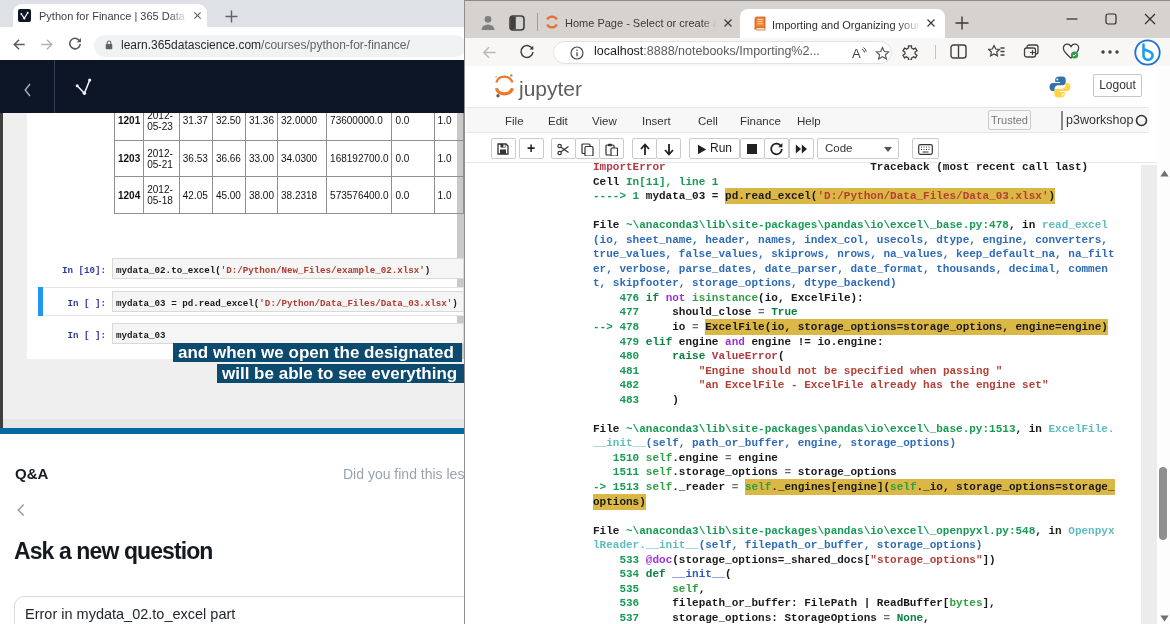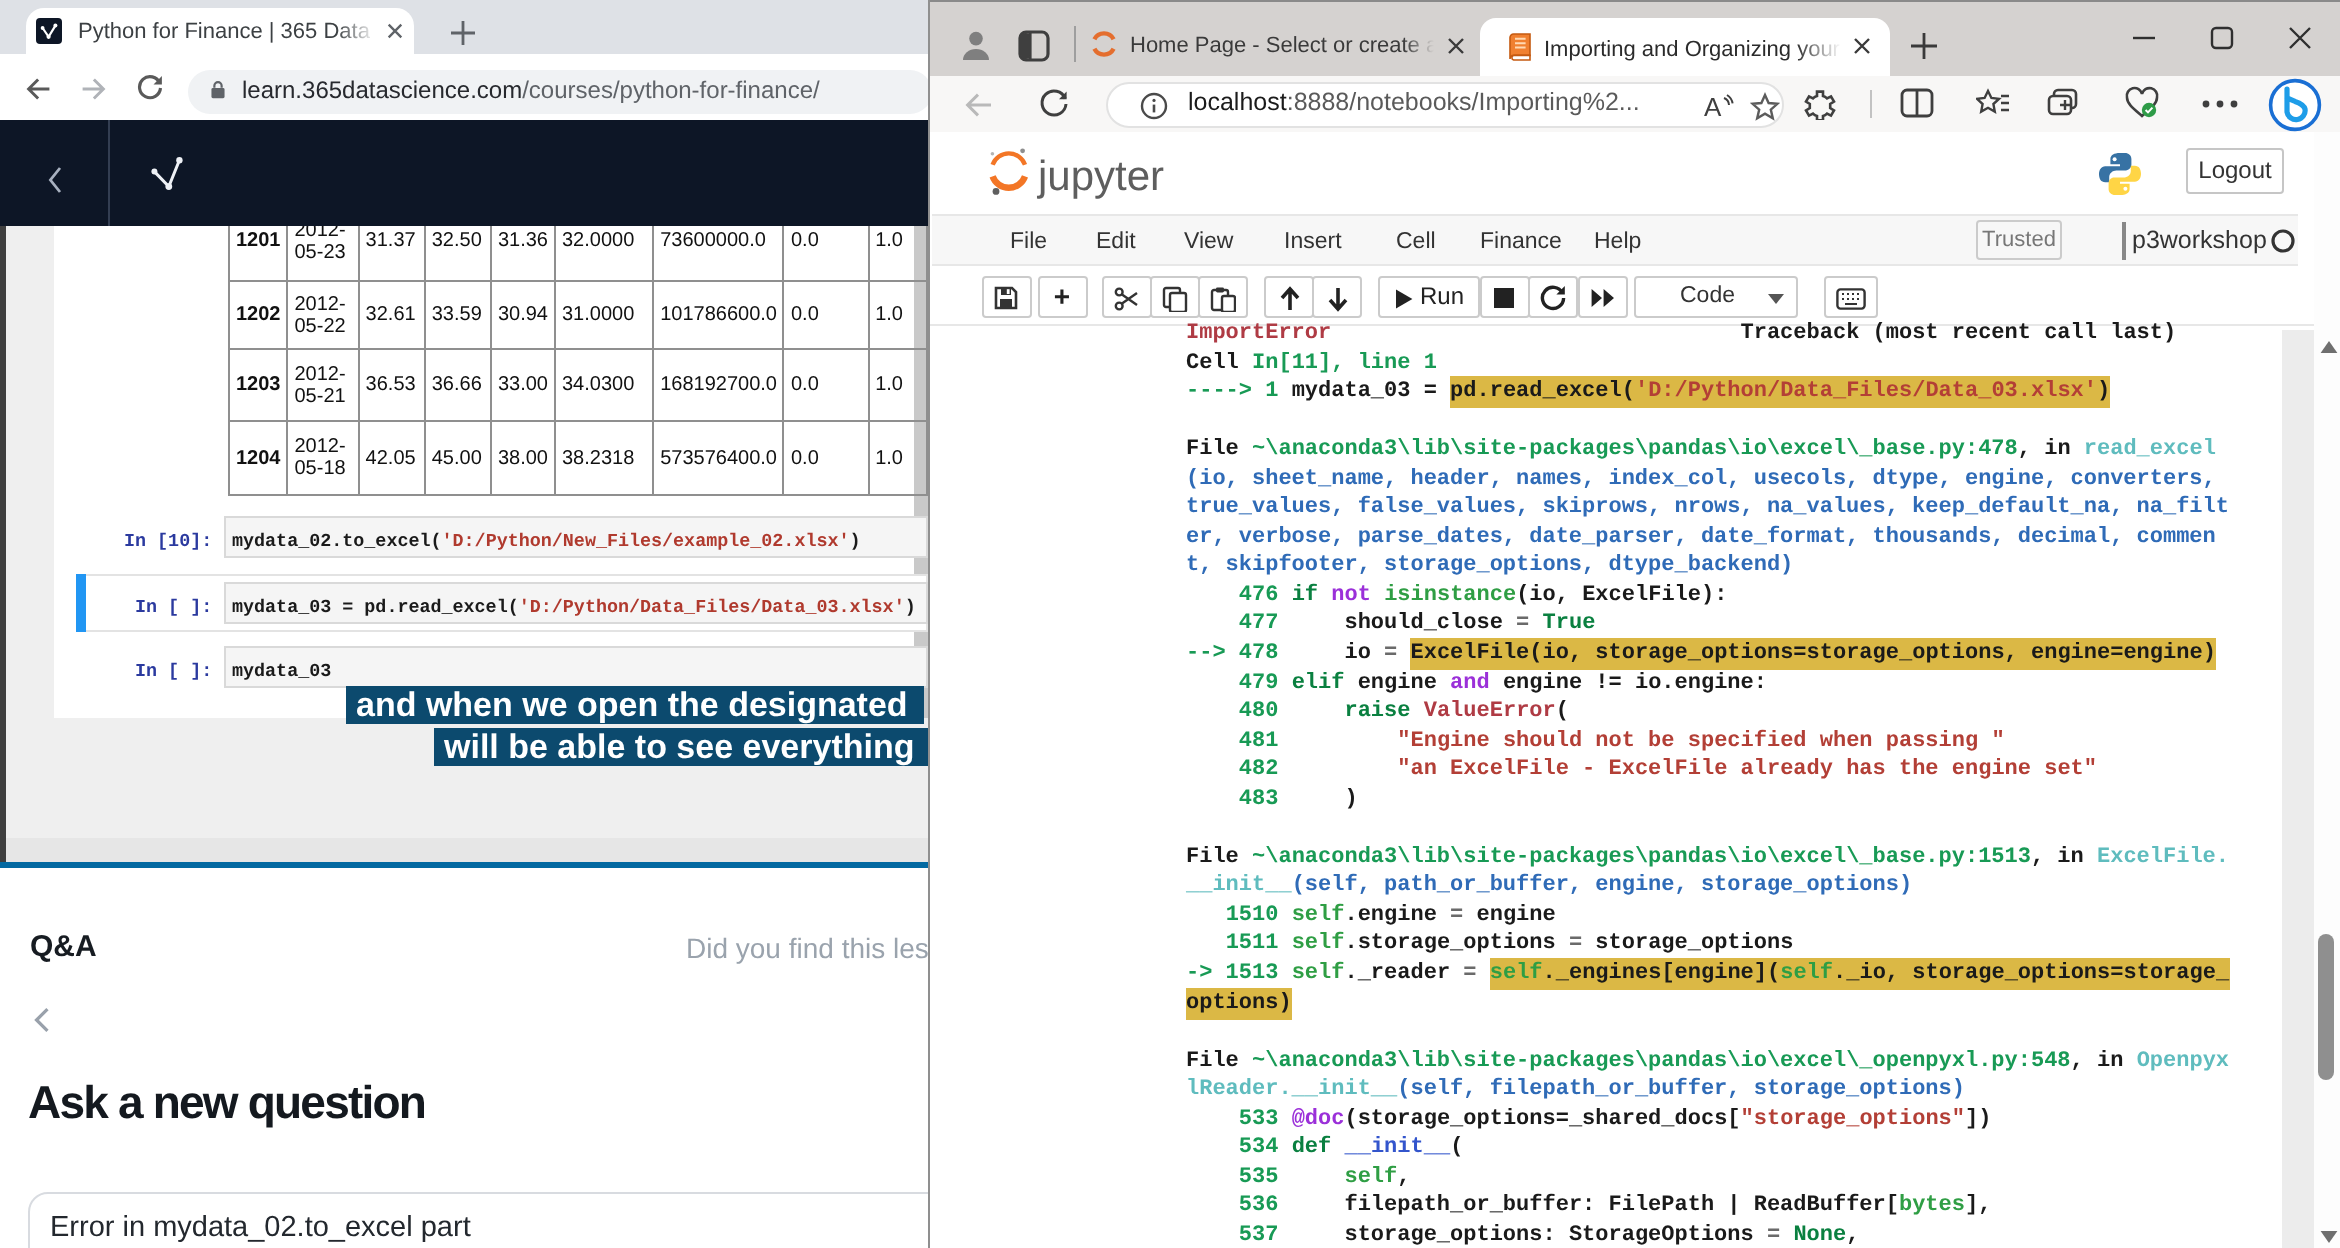--- a/index.html
+++ b/index.html
@@ -11,21 +11,21 @@
 #chrome{position:absolute;left:0;top:0;width:464px;height:624px;overflow:hidden;background:#fff}
 #tabbar{position:absolute;left:0;top:0;width:464px;height:27px;background:#dee1e6}
 #tab{position:absolute;left:13px;top:4px;width:194px;height:23px;background:#fff;border-radius:9px 9px 0 0}
 #tabtitle{position:absolute;left:26px;top:6px;font-size:11px;color:#3c4043;white-space:nowrap;width:152px;overflow:hidden;-webkit-mask-image:linear-gradient(90deg,#000 85%,transparent 98%);mask-image:linear-gradient(90deg,#000 85%,transparent 98%)}
 #ctoolbar{position:absolute;left:0;top:27px;width:464px;height:33px;background:#fff}
 #cpill{position:absolute;left:94px;top:8px;width:372px;height:21.5px;background:#f0f2f4;border-radius:11px}
 #curl{position:absolute;left:121px;top:38px;font-size:12px;color:#27292e;white-space:nowrap}
 
 #siteheader{position:absolute;left:0;top:60px;width:464px;height:53px;background:#0d1626}
 
-#video{position:absolute;left:0;top:113px;width:464px;height:321px;background:#efefef;border-bottom:3px solid #0369a1;overflow:hidden}
+#video{position:absolute;left:0;top:113px;width:464px;height:321px;background:#efefef;border-bottom:6px solid #0369a1;overflow:hidden}
 #vpage{position:absolute;left:27px;top:0px;width:437px;height:246px;background:#fff}
 .vbox{position:absolute;background:#f5f5f5;border:1px solid #d9d9d9}
 .vprompt{position:absolute;font:bold 9.2px "Liberation Mono",monospace;color:#2b3a9f;white-space:pre}
 .vcode{position:absolute;font:bold 9.2px "Liberation Mono",monospace;color:#1a1a1a;white-space:pre}
 .vstr{color:#b03a2e}
 .sub{position:absolute;background:#0c4a6e;color:#fff;font-weight:bold;font-size:17px;white-space:nowrap;padding:0 8px 0 5px;letter-spacing:0}
 
 #vtable{position:absolute;left:114px;top:-13px;border-collapse:collapse;table-layout:fixed;font-size:10px;color:#111}
 #vtable td{border:1px solid #8f8f8f;padding:0 3px;vertical-align:middle;font-weight:400}#vtable tr.r1 td{vertical-align:middle}
 
@@ -125,31 +125,20 @@
             <tr class="r1" style="height:40px">
               <td style="width:27px;font-weight:bold">1201</td>
               <td style="width:41px">2012-05-23</td>
               <td style="width:35px">31.37</td>
               <td style="width:35px">32.50</td>
               <td style="width:25px">31.36</td>
               <td style="width:60px">32.0000</td>
               <td style="width:60px">73600000.0</td>
               <td style="width:81px">0.0</td>
               <td style="width:45px">1.0</td>
-            </tr>
-        <tr style="height:34px">
-              <td style="font-weight:bold">1202</td>
-              <td>2012-05-22</td>
-              <td>32.61</td>
-              <td>33.59</td>
-              <td>30.94</td>
-              <td>31.0000</td>
-              <td>101786600.0</td>
-              <td>0.0</td>
-              <td>1.0</td>
             </tr>
         <tr style="height:36px">
               <td style="font-weight:bold">1203</td>
               <td>2012-05-21</td>
               <td>36.53</td>
               <td>36.66</td>
               <td>33.00</td>
               <td>34.0300</td>
               <td>168192700.0</td>
               <td>0.0</td>
@@ -391,21 +380,21 @@
           <svg style="margin:3px auto" width="13" height="14" viewBox="0 0 13 14">
             <path d="M11.2 4.5 A5.3 5.3 0 1 0 11.8 7" stroke="#222" stroke-width="1.7" fill="none"></path>
             <path d="M12.4 1 V5.2 H8.2 Z" fill="#222"></path>
           </svg>
         </div>
       <div class="tbtn" style="left:323.5px;width:25px">
           <svg style="margin:4.5px auto" width="13" height="10" viewBox="0 0 13 10">
             <path d="M0.8 0.5 L6 5 L0.8 9.5 Z M6.8 0.5 L12 5 L6.8 9.5 Z" fill="#222"></path>
           </svg>
         </div>
-      <div class="tbtn" style="left:352px;width:82px;font-size:11.5px;color:#333;line-height:19px"><span style="margin-left:22px">Code</span><svg style="position:absolute;right:6px;top:8px" width="8" height="5" viewBox="0 0 8 5">
+      <div class="tbtn" style="left:352px;width:82px;font-size:11.5px;color:#333;line-height:19px"><span style="margin-left:7px">Code</span><svg style="position:absolute;right:6px;top:8px" width="8" height="5" viewBox="0 0 8 5">
             <path d="M0 0 L4 5 L8 0 Z" fill="#555"></path>
           </svg></div>
       <div class="tbtn" style="left:447px;width:27px">
           <svg style="margin:4.5px auto" width="15" height="11" viewBox="0 0 15 11">
             <rect x="0.7" y="0.7" width="13.6" height="9.6" rx="1.5" fill="none" stroke="#333" stroke-width="1.2"></rect>
             <path d="M3 3 H4 M5.5 3 H6.5 M8 3 H9 M10.5 3 H11.5 M3 5.5 H4 M5.5 5.5 H6.5 M8 5.5 H9 M10.5 5.5 H11.5 M4.5 8 H10.5" stroke="#333" stroke-width="1.1"></path>
           </svg>
         </div>
     </div>
     <pre id="tb"><span class="rb">ImportError</span>                               Traceback (most recent call last)

